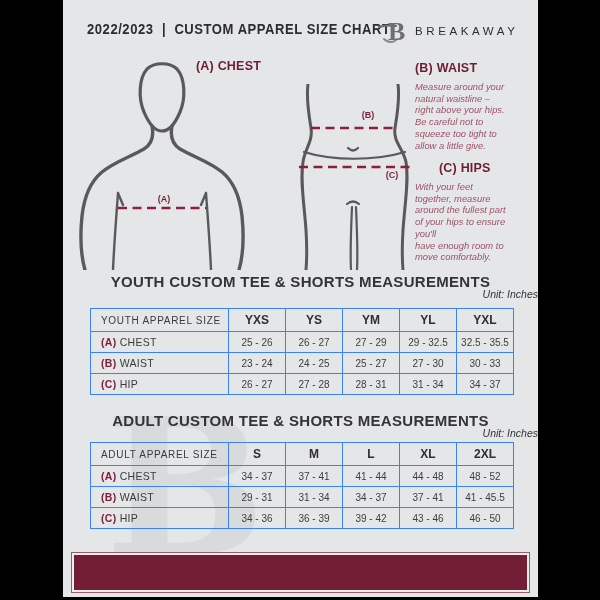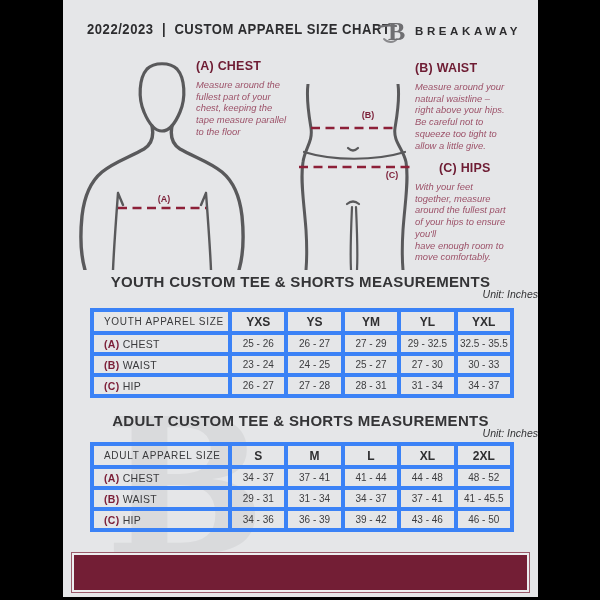--- a/index.html
+++ b/index.html
@@ -14,21 +14,21 @@
   }
   .abs { position: absolute; }
 
   
   .header-title {
     left: 24px; top: 21px; font-size: 14.5px; font-weight: 700; color: #2d2d2f;
     letter-spacing: 0.6px; white-space: pre; transform: scaleX(0.9); transform-origin: 0 0;
   }
   .logo-svg { left: 314px; top: 14px; width: 34px; height: 32px; }
   .brand-name {
-    left: 352px; top: 25px; font-size: 11.5px; font-weight: 700; color: #2d2d2f;
+    left: 352px; top: 25px; font-size: 11.5px; font-weight: 400; color: #2d2d2f;
     letter-spacing: 3.6px; white-space: pre;
   }
 
   
   .m-heading { font-size: 12.5px; font-weight: 700; color: #6e1c33; letter-spacing: 0.2px; white-space: pre; }
   .m-desc {
     font-size: 9.4px; font-style: italic; color: #9c5168; line-height: 11.7px;
     white-space: pre-line; font-weight: 500;
   }
   .h-a { left: 133px; top: 59px; }
@@ -58,21 +58,21 @@
   .t-adult-unit  { top: 427px; }
 
   
   table.size-table {
     position: absolute; left: 27px; width: 424px; border-collapse: collapse;
     table-layout: fixed; background: transparent;
   }
   .yt { top: 308px; }
   .at { top: 442px; }
   .size-table th, .size-table td {
-    border: 4px solid #3b82f6; padding: 0; font-weight: 400;
+    border: 1px solid #3b82f6; padding: 0; font-weight: 400;
     color: #3d3d3f; text-align: center; font-size: 10px;
   }
   .size-table th { height: 23px; font-size: 12px; font-weight: 700; color: #2f2f31; }
   .size-table td { height: 21px; }
   .size-table .c-label {
     text-align: left; padding-left: 10px; font-weight: 400; font-size: 10px;
     letter-spacing: 0.7px; color: #3a3a3c;
   }
   .size-table td.c-label { font-size: 10.5px; letter-spacing: 0.3px; }
   .rk { color: #7c1f38; font-weight: 700; }
@@ -125,25 +125,20 @@
         <path stroke-width="2.2" d="M 57 123 C 56 146 55 168 56 186"></path>
         <path stroke-width="2.2" d="M 61 123 C 62 146 63 168 62 186"></path>
       </g>
       <line x1="16" y1="44" x2="101" y2="44" stroke="#8d2038" stroke-width="2.6" stroke-dasharray="9 5.5"></line>
       <line x1="4" y1="83" x2="116" y2="83" stroke="#8d2038" stroke-width="2.6" stroke-dasharray="9 5.5"></line>
     </svg>
     <div class="abs measure-label" style="left:292px; top:110px;">(B)</div>
     <div class="abs measure-label" style="left:316px; top:170px;">(C)</div>
 
     <div class="abs m-heading h-a"><span class="mh-key">(A)</span><span> </span><span>CHEST</span></div>
-    <div class="abs m-desc d-a">Measure around the
-fullest part of your
-chest, keeping the
-tape measure parallel
-to the floor</div>
 
     <div class="abs m-heading h-b"><span>(B)</span><span> </span><span>WAIST</span></div>
     <div class="abs m-desc d-b">Measure around your
 natural waistline –
 right above your hips.
 Be careful not to
 squeeze too tight to
 allow a little give.</div>
 
     <div class="abs m-heading h-c"><span>(C)</span><span> </span><span>HIPS</span></div>

